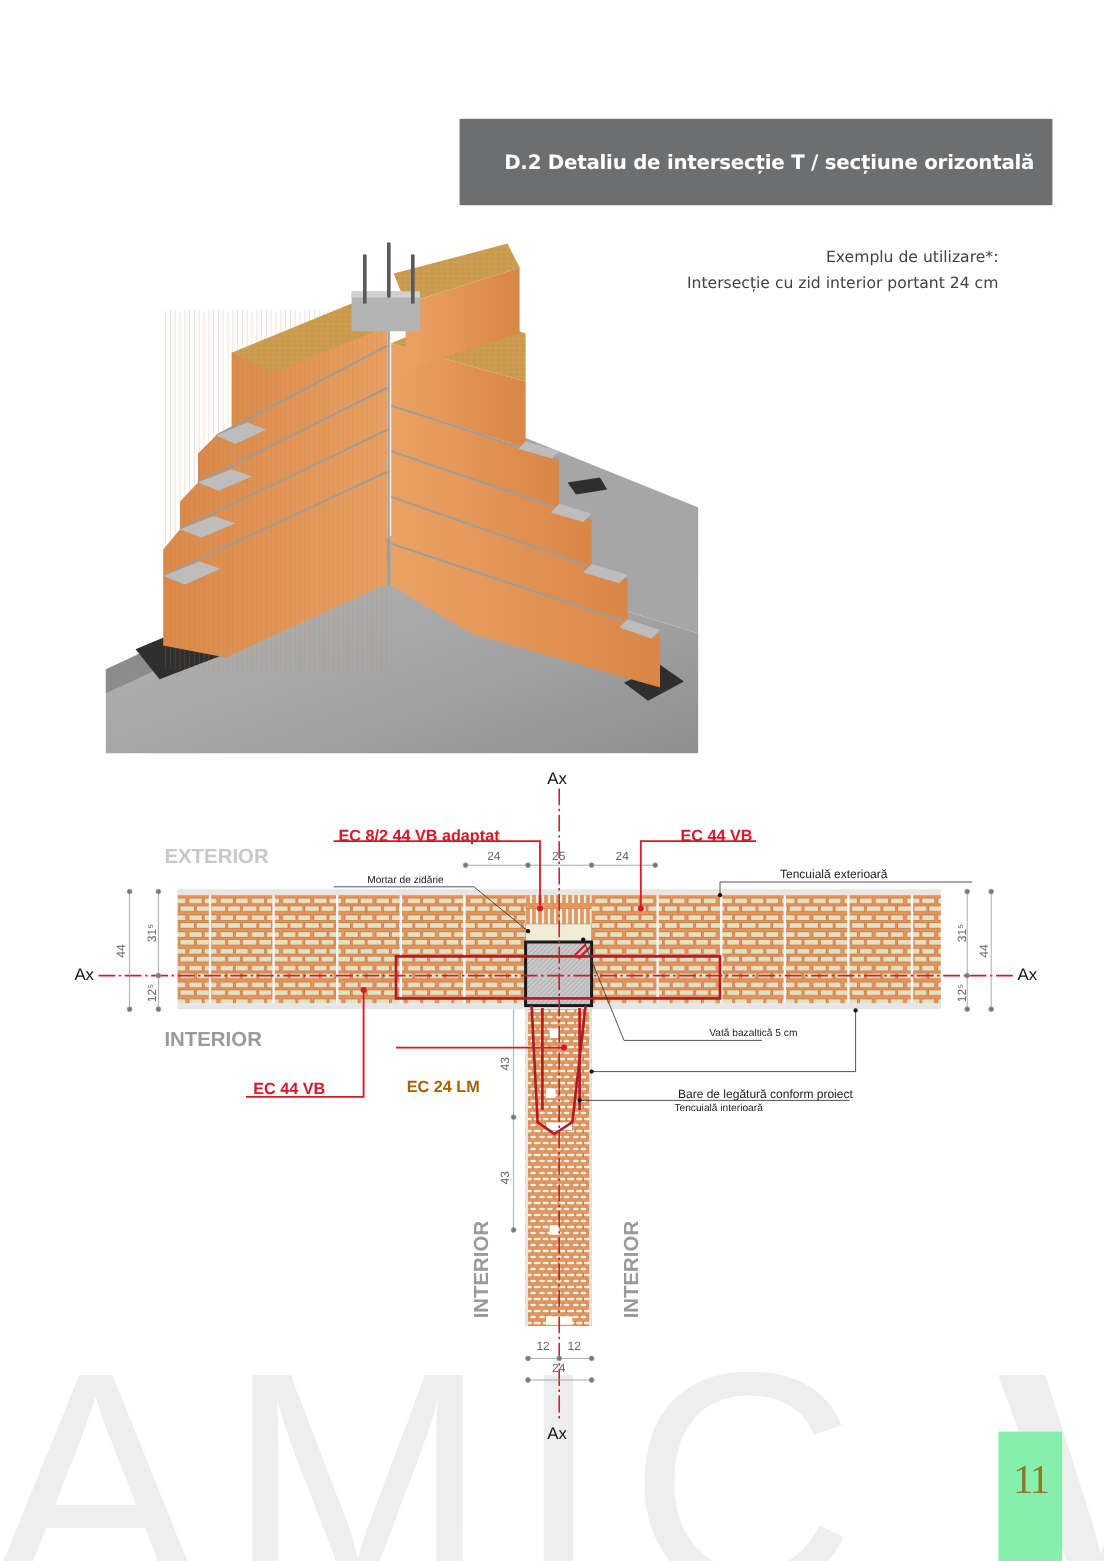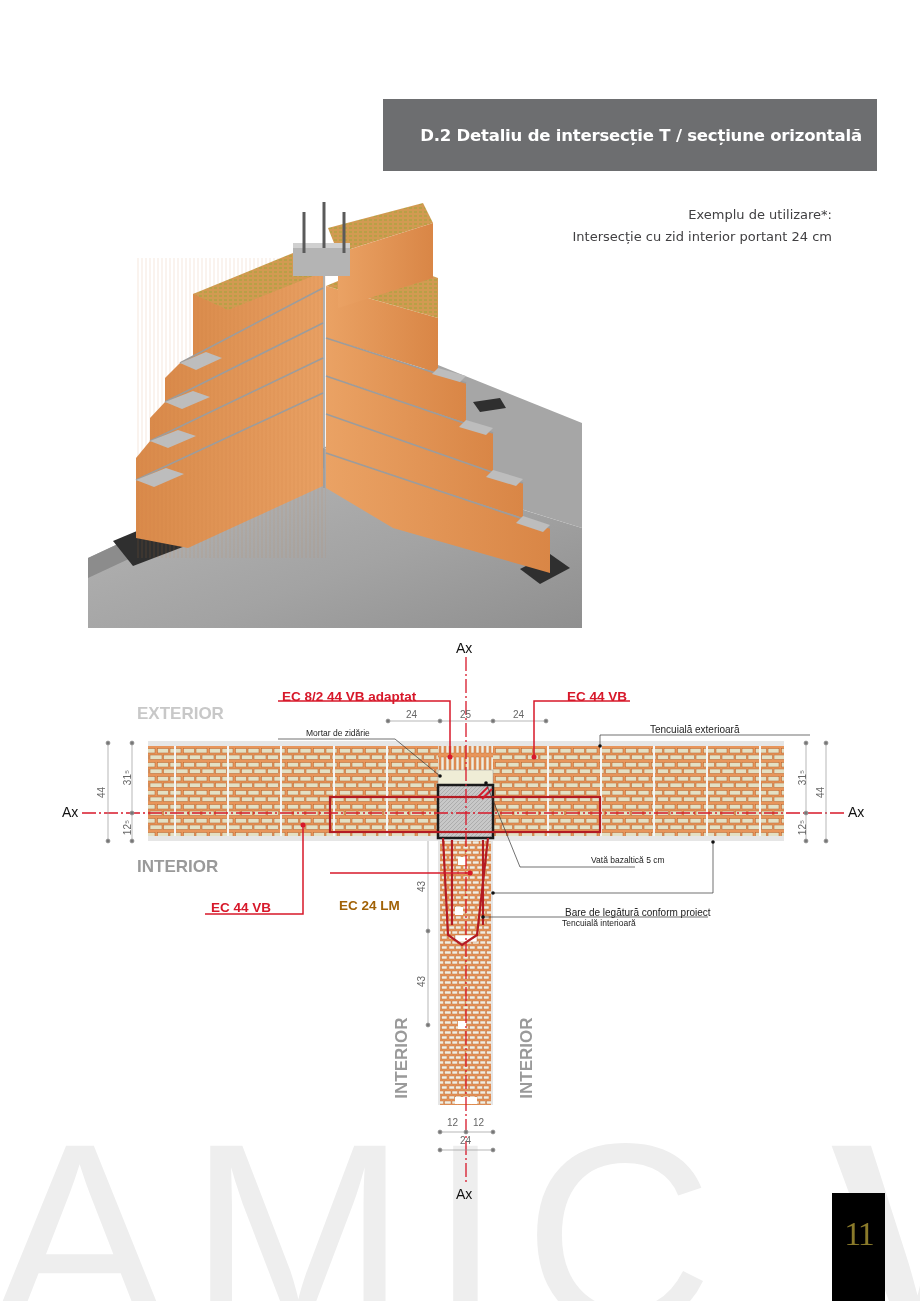--- a/index.html
+++ b/index.html
@@ -27,21 +27,21 @@
     position:absolute; right:88px; top:204px; text-align:right; z-index:2;
     color:#414042; font-family:"DejaVu Sans", sans-serif; font-size:13px; line-height:22px;
   }
 
   .photo { position:absolute; left:88px; top:198px; width:494px; height:430px; z-index:1; }
 
   .drawing { position:absolute; left:0; top:635px; width:920px; height:580px; z-index:1; }
 
   .page-tab {
     position:absolute; left:832px; top:1193px; width:53px; height:108px;
-    background:#000000; z-index:2; display:flex; justify-content:center;
+    background:#86efac; z-index:2; display:flex; justify-content:center;
   }
   .page-num {
     margin-top:22px; font-family:"Liberation Serif", serif; font-size:34px;
     color:#8a7a2a; font-weight:normal; letter-spacing:-2px;
   }
 </style>
 </head>
 <body>
 
 <div class="watermark"><span>AMIC </span><span class="bold">VB</span></div>

